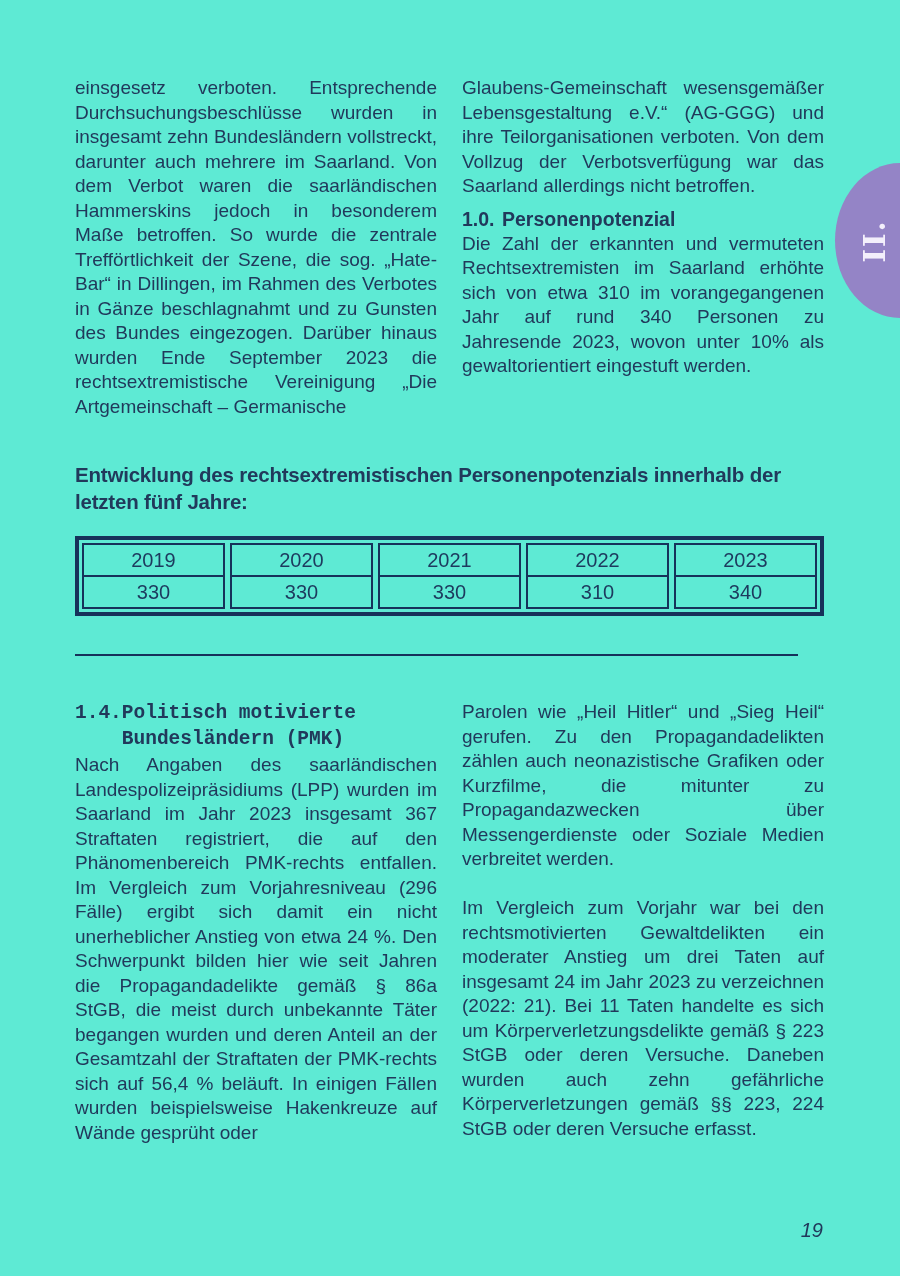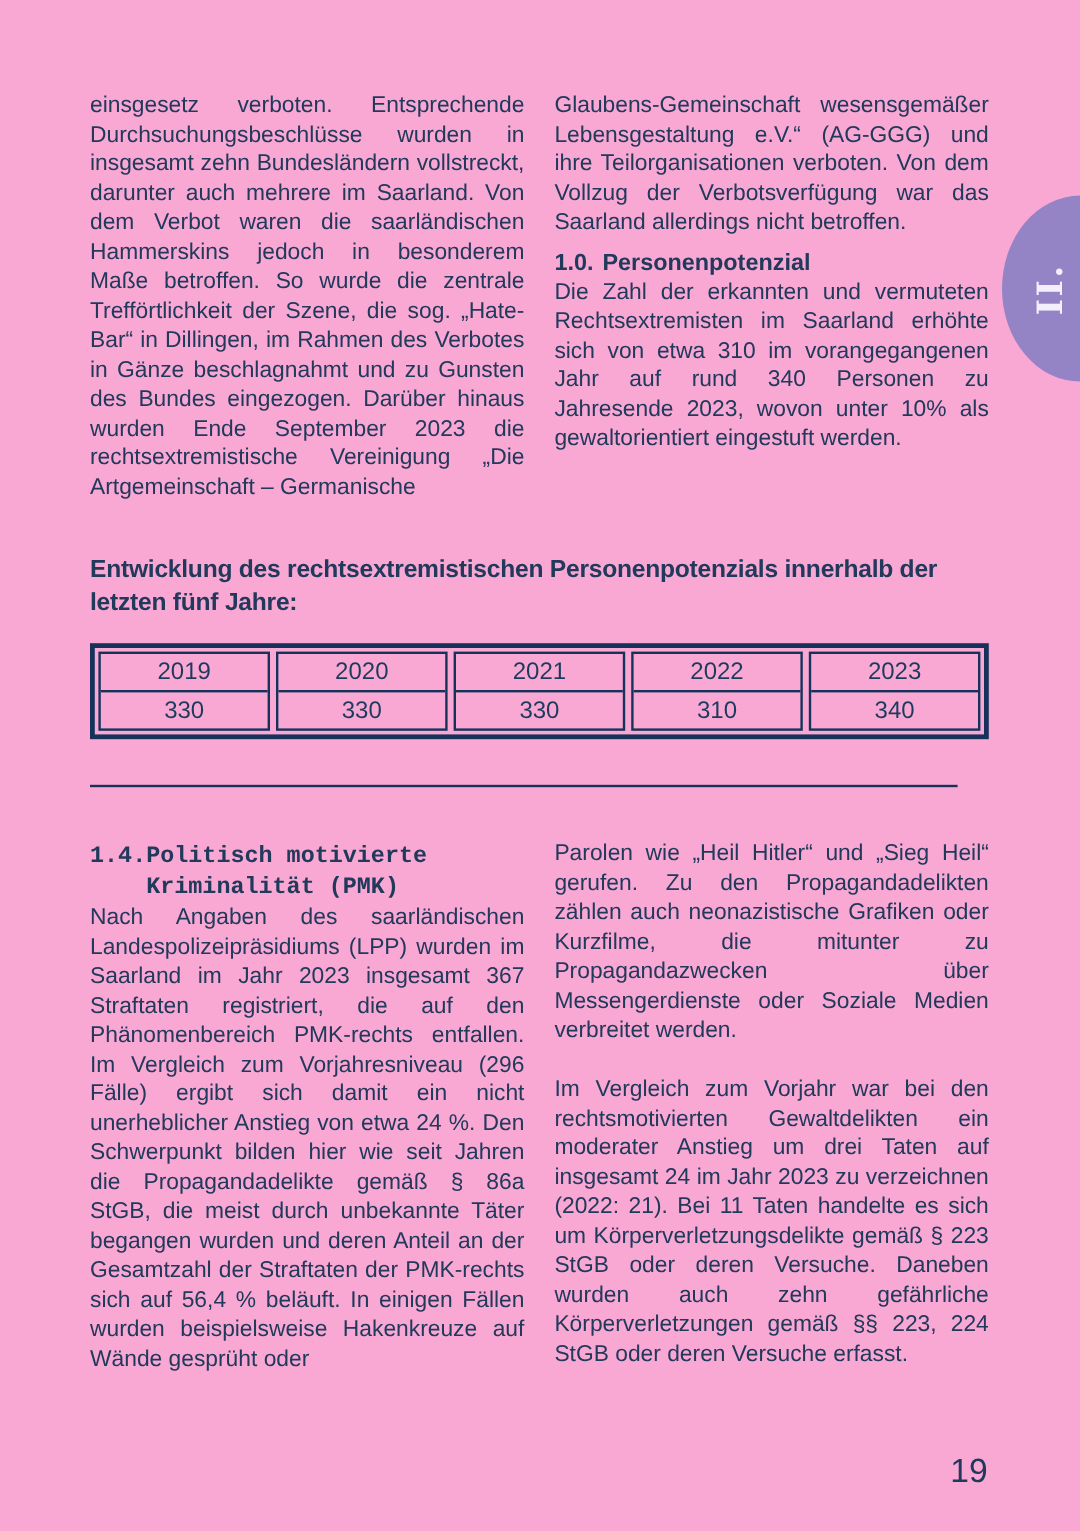--- a/index.html
+++ b/index.html
@@ -1,20 +1,20 @@
 <!DOCTYPE html>
 <html><head>
 <meta charset="utf-8">
 <style>
   html, body { margin: 0; padding: 0; background: #e8e8e8; }
   .page {
     position: relative;
     width: 900px;
     height: 1276px;
-    background: #f9a8d4;
+    background: #5eead4;
     overflow: hidden;
     font-family: "Liberation Sans", "DejaVu Sans", sans-serif;
     color: #21395b;
     margin: 0 auto;
   }
   .content {
     position: absolute;
     left: 75px;
     top: 76px;
     width: 749px;
@@ -92,22 +92,23 @@
     font-family: "DejaVu Serif", "Liberation Serif", serif;
     font-weight: bold;
     font-size: 29px;
     letter-spacing: 2px;
     margin-left: 14px;
   }
   .page-number {
     position: absolute;
     right: 77px;
     bottom: 34px;
-    font-size: 28px;
+    font-size: 20px;
     color: #21395b;
+    font-style: italic;
   }
 </style>
 </head>
 <body>
 
 <div class="page">
 
   <div class="content">
 
     <div class="cols">
@@ -150,21 +151,21 @@
     </div>
 
     <div class="divider"></div>
 
     <div class="cols section-b">
       <div class="col">
         <div class="inline-heading section-pmk-heading">
           <span class="h-num">1.4.</span>
           <span class="h-title">
             <span>Politisch motivierte</span><br>
-            <span>Kriminalität (PMK)</span>
+            <span>Bundesländern (PMK)</span>
           </span>
         </div>
         <p>Nach Angaben des saarländischen Landespolizeipräsidiums (LPP) wurden im Saarland im Jahr 2023 insgesamt 367 Straftaten registriert, die auf den Phänomenbereich PMK-rechts entfallen. Im Vergleich zum Vorjahresniveau (296 Fälle) ergibt sich damit ein nicht unerheblicher Anstieg von etwa 24 %. Den Schwerpunkt bilden hier wie seit Jahren die Propagandadelikte gemäß § 86a StGB, die meist durch unbekannte Täter begangen wurden und deren Anteil an der Gesamtzahl der Straftaten der PMK-rechts sich auf 56,4 % beläuft. In einigen Fällen wurden beispielsweise Hakenkreuze auf Wände gesprüht oder</p>
       </div>
       <div class="col">
         <p>Parolen wie „Heil Hitler“ und „Sieg Heil“ gerufen. Zu den Propagandadelikten zählen auch neonazistische Grafiken oder Kurzfilme, die mitunter zu Propagandazwecken über Messengerdienste oder Soziale Medien verbreitet werden.</p>
         <p class="para-gap">Im Vergleich zum Vorjahr war bei den rechtsmotivierten Gewaltdelikten ein moderater Anstieg um drei Taten auf insgesamt 24 im Jahr 2023 zu verzeichnen (2022: 21). Bei 11 Taten handelte es sich um Körperverletzungsdelikte gemäß § 223 StGB oder deren Versuche. Daneben wurden auch zehn gefährliche Körperverletzungen gemäß §§ 223, 224 StGB oder deren Versuche erfasst.</p>
       </div>
     </div>
 

